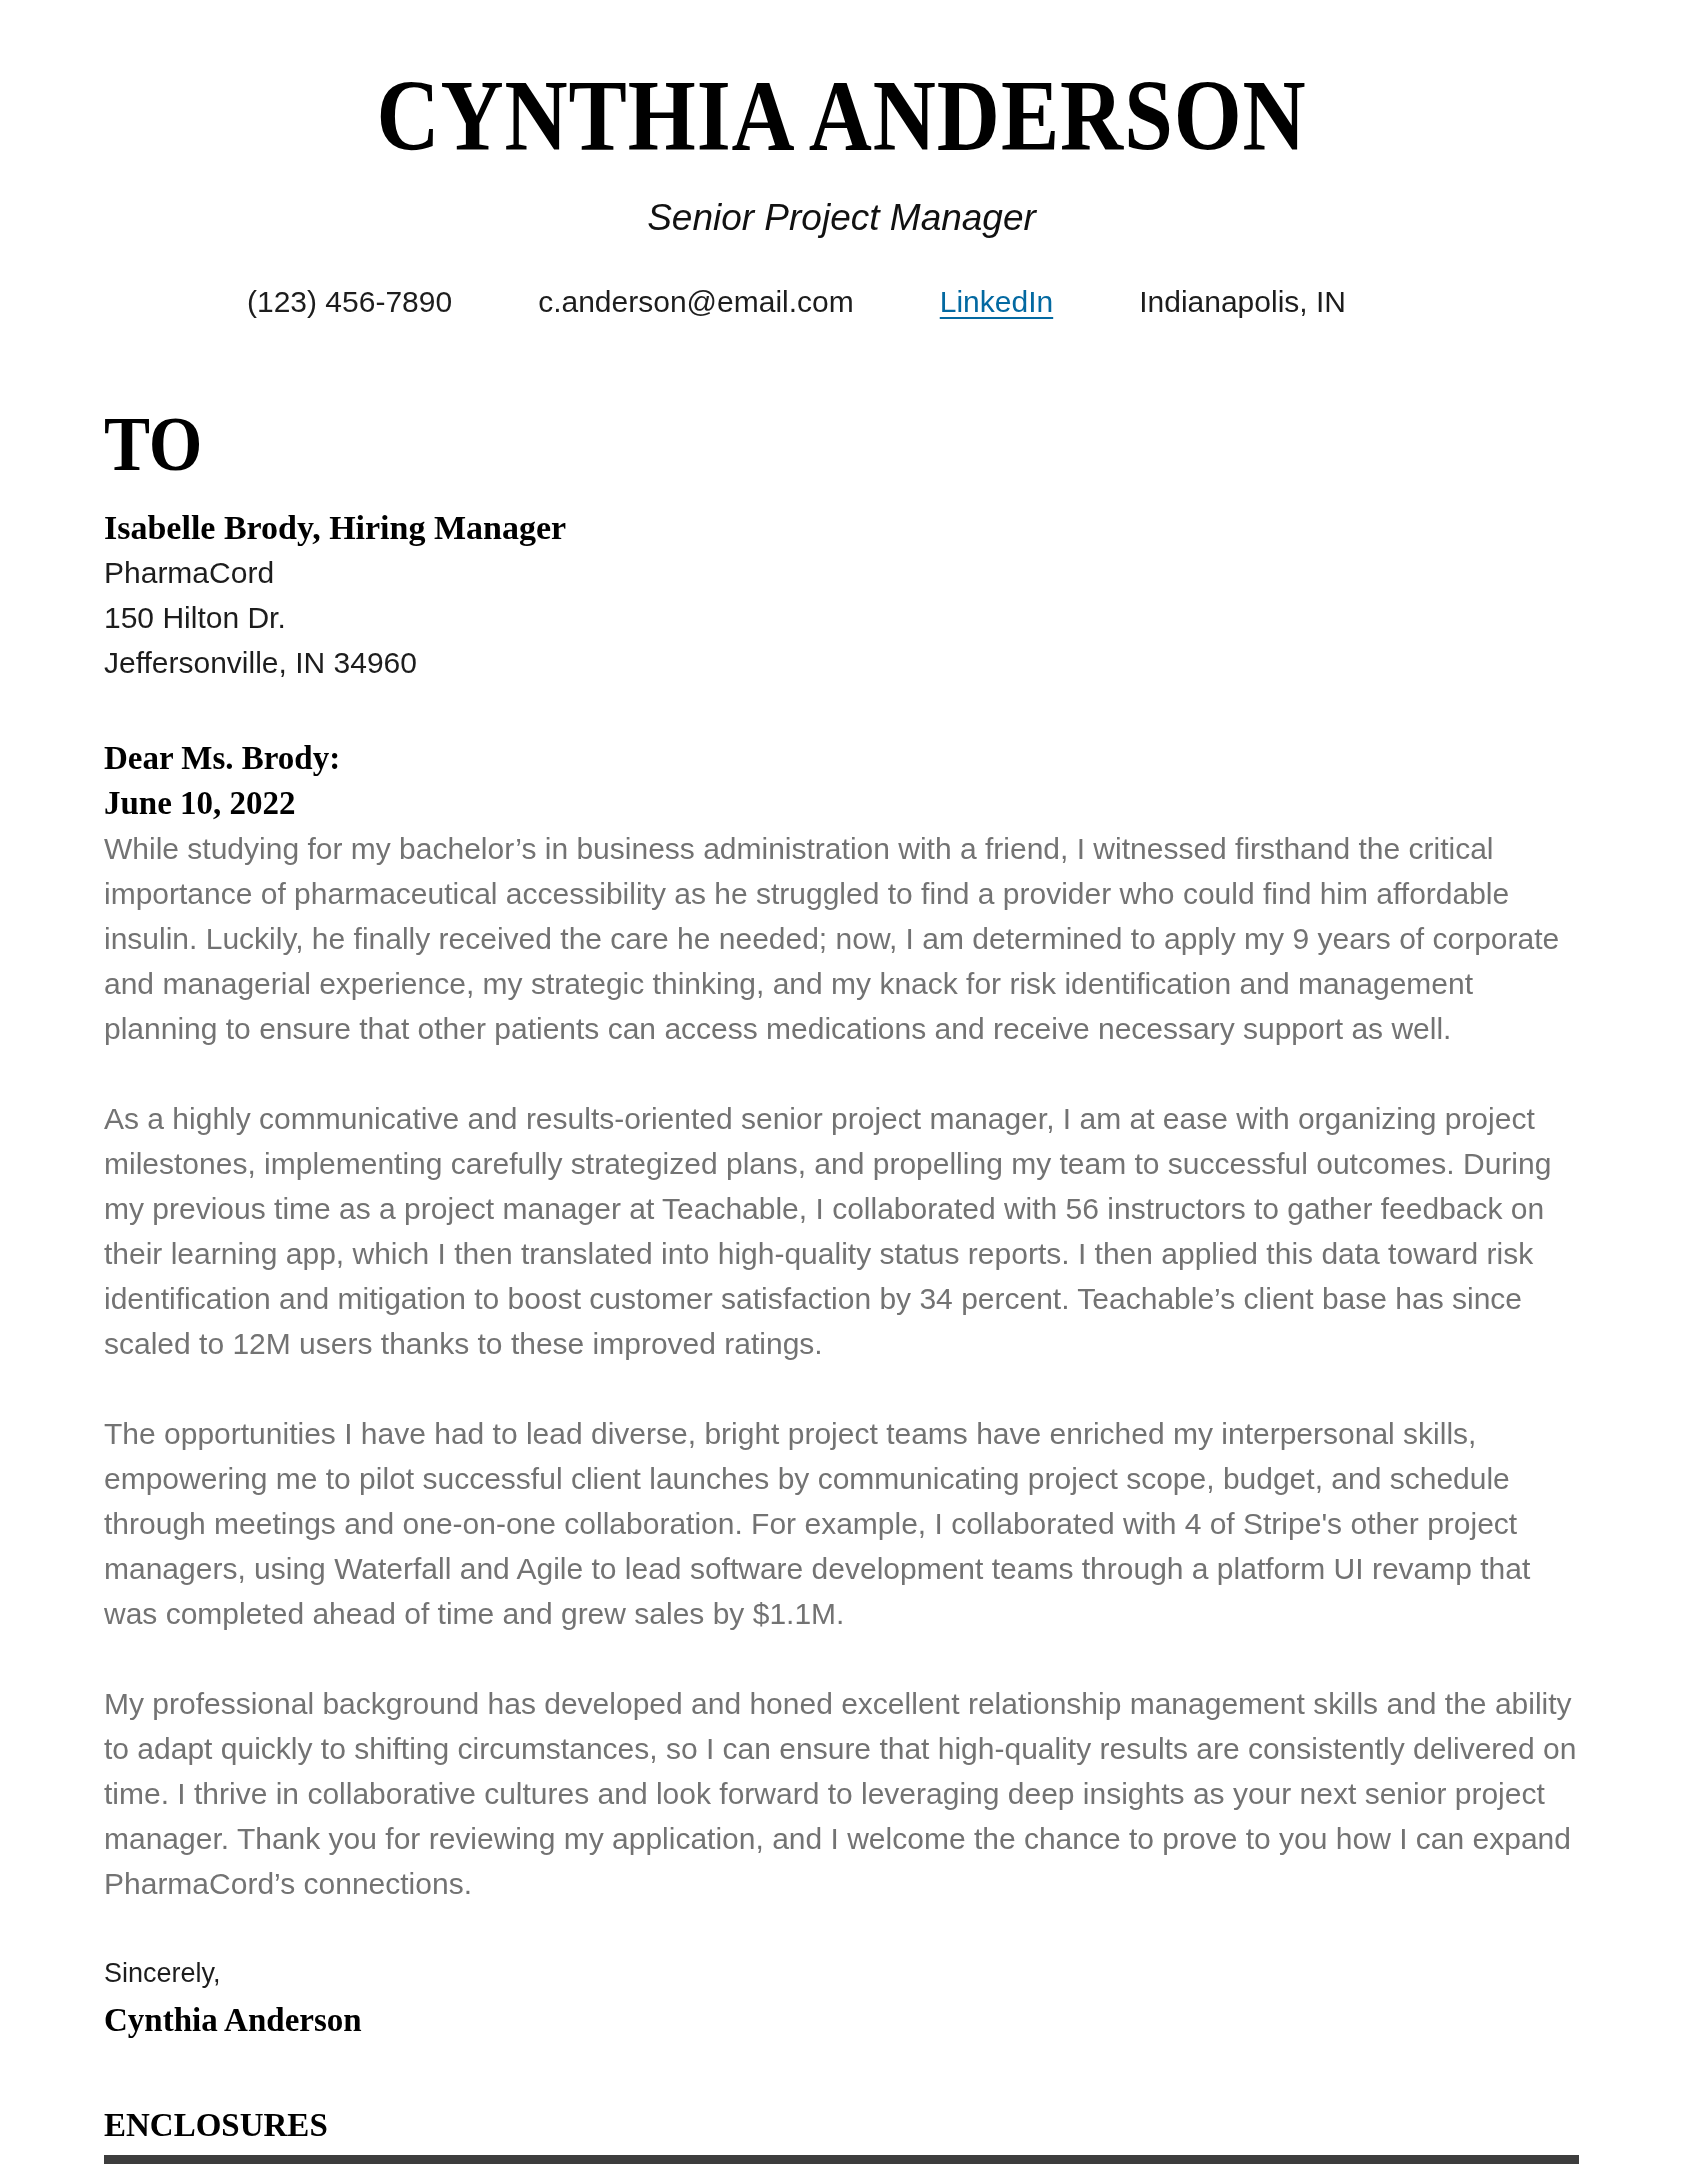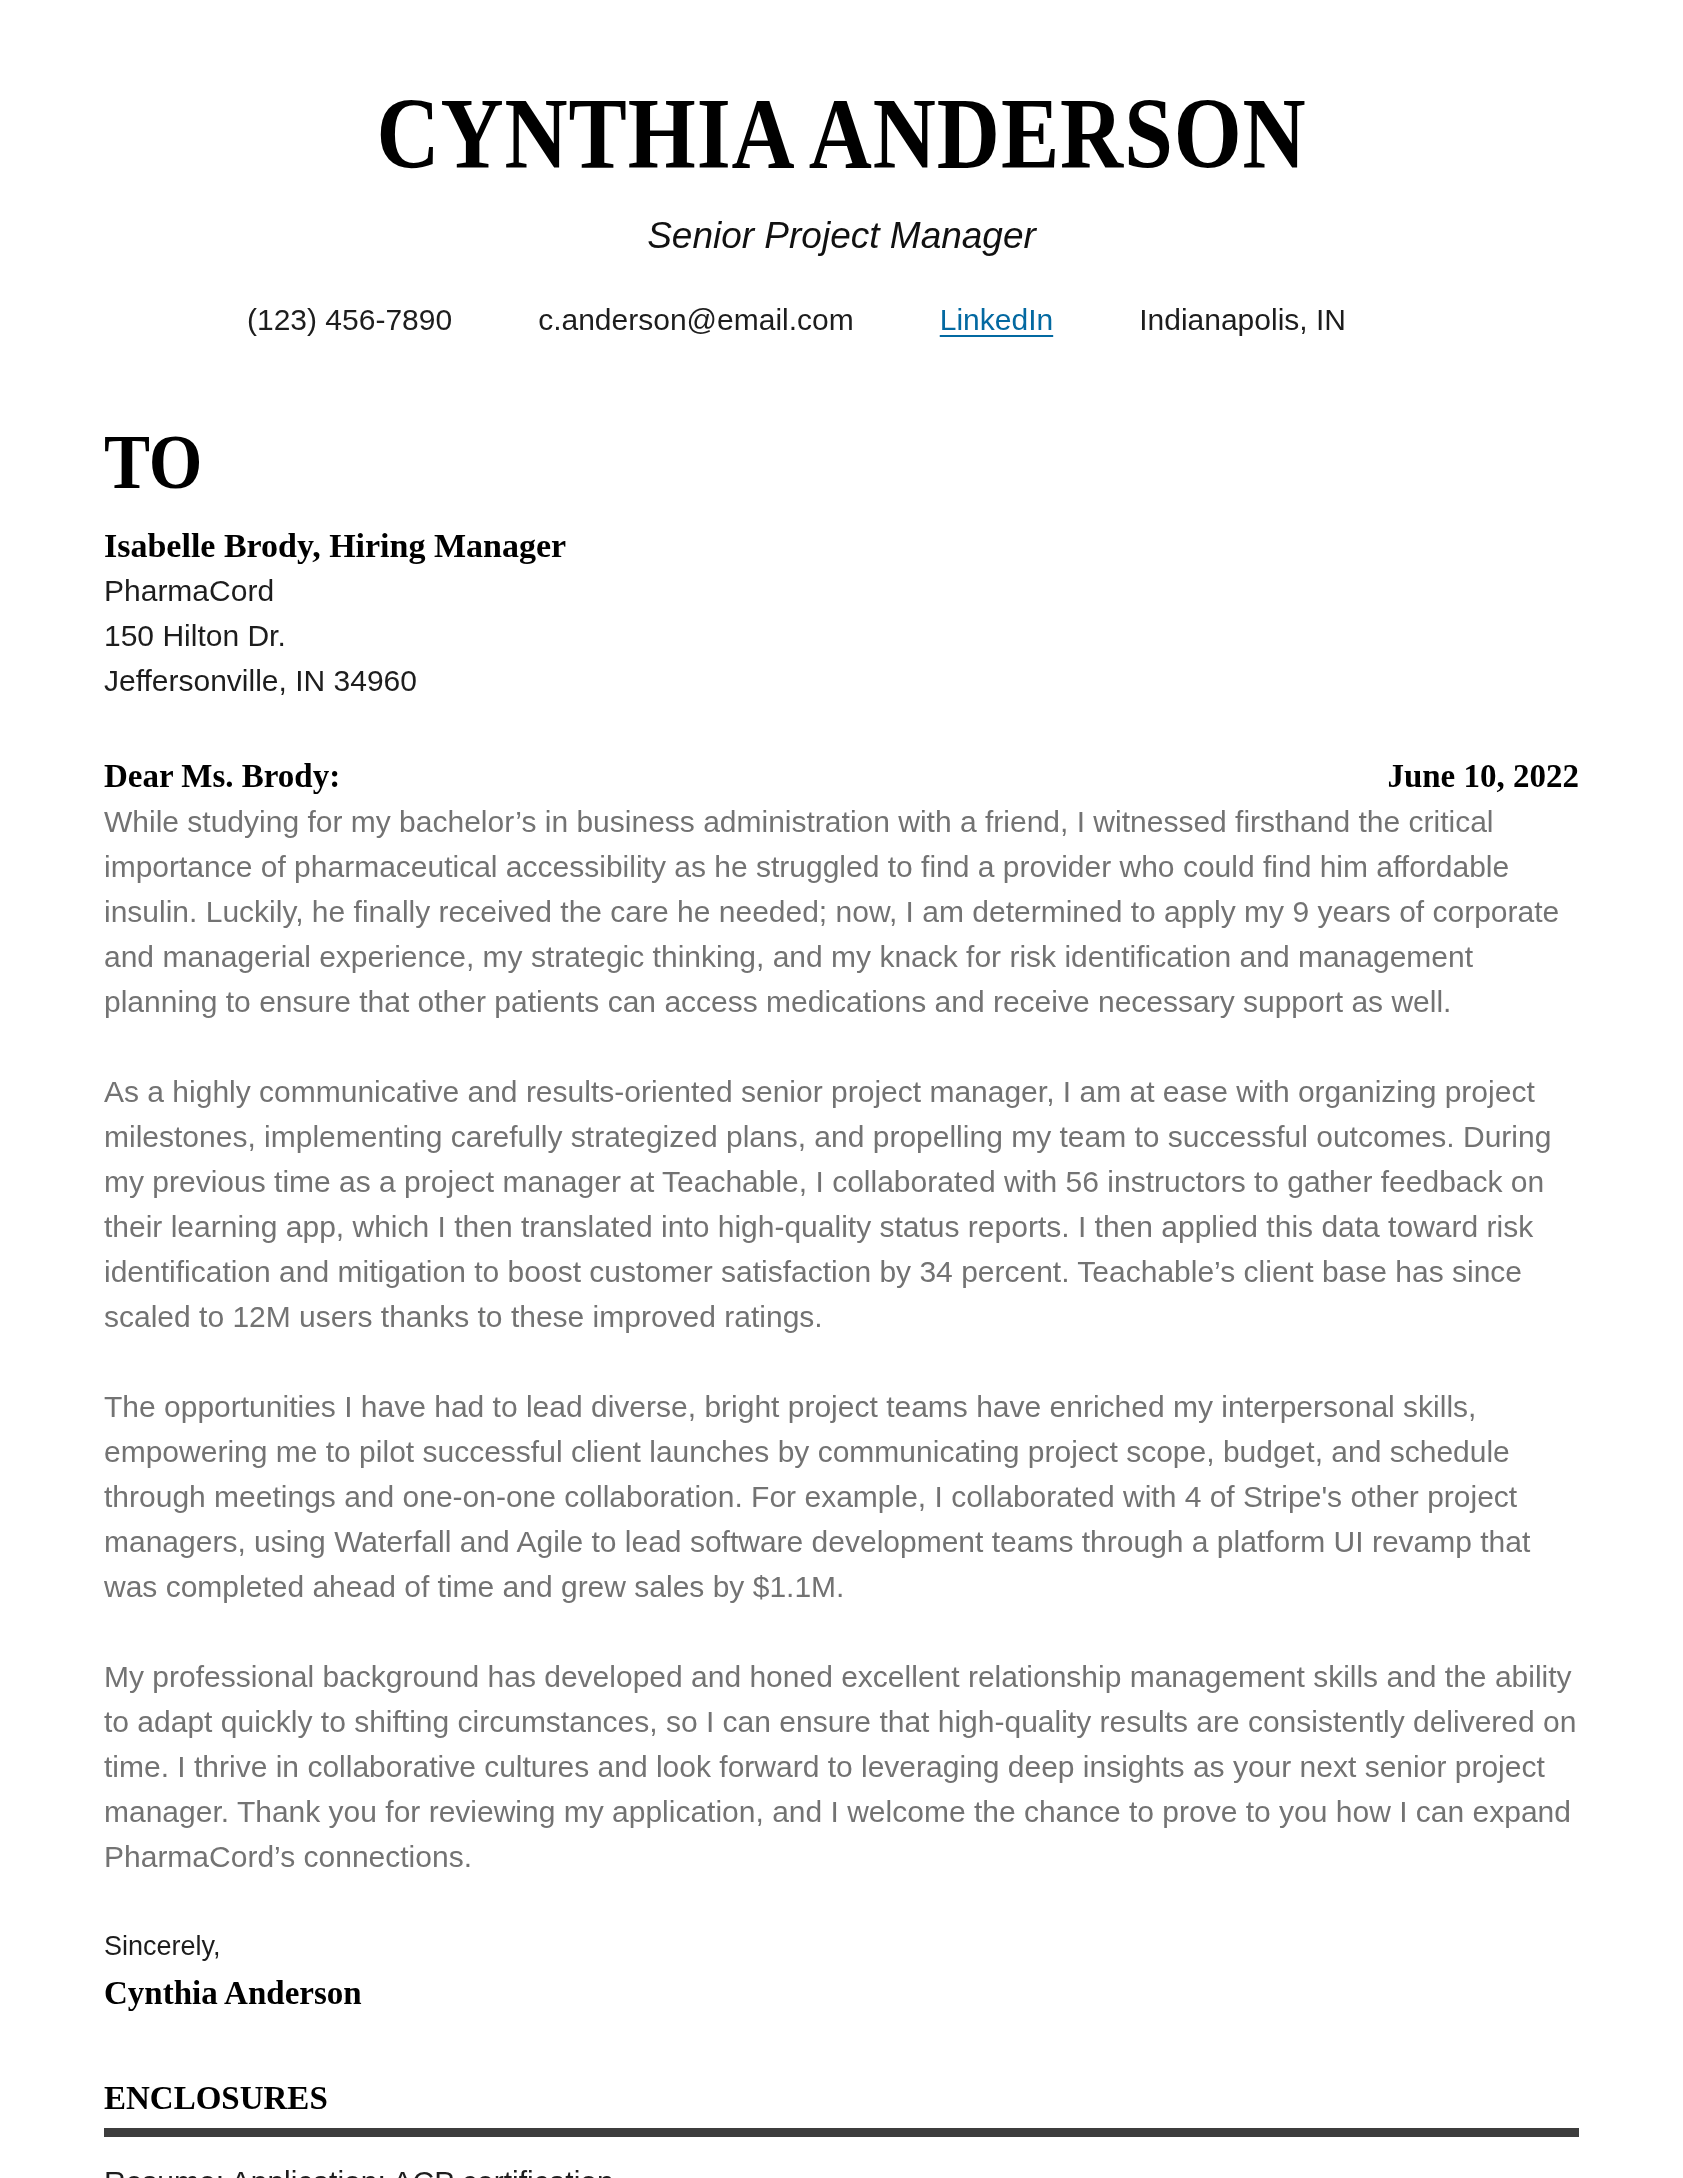--- a/index.html
+++ b/index.html
@@ -8,21 +8,21 @@
     width: 1683px;
     height: 2178px;
     overflow: hidden;
     font-family: "Liberation Sans", "DejaVu Sans", sans-serif;
     color: #1d1d1d;
     -webkit-font-smoothing: antialiased;
   }
   .page {
     width: 1683px;
     height: 2178px;
-    padding: 85px 104px 40px 104px;
+    padding: 67px 104px 40px 104px;
     background: #ffffff;
   }
   
   .header { text-align: center; }
   .applicant-name {
     font-family: "Liberation Serif", "DejaVu Serif", serif;
     font-weight: 700;
     font-size: 95px;
     line-height: 1.05;
     letter-spacing: 1px;
@@ -82,20 +82,21 @@
     color: #1d1d1d;
   }
   
   .salutation-row {
     margin-top: 51px;
     display: flex;
     justify-content: space-between;
     align-items: baseline;
     font-size: 33px;
     line-height: 45px;
+    flex-direction: column;
   }
   .letter-body { margin-top: 0; }
   .letter-paragraph {
     font-size: 30px;
     line-height: 45px;
     color: #737373;
     margin-bottom: 45px;
     text-align: left;
   }
   .letter-paragraph:first-child { margin-top: 0; }

